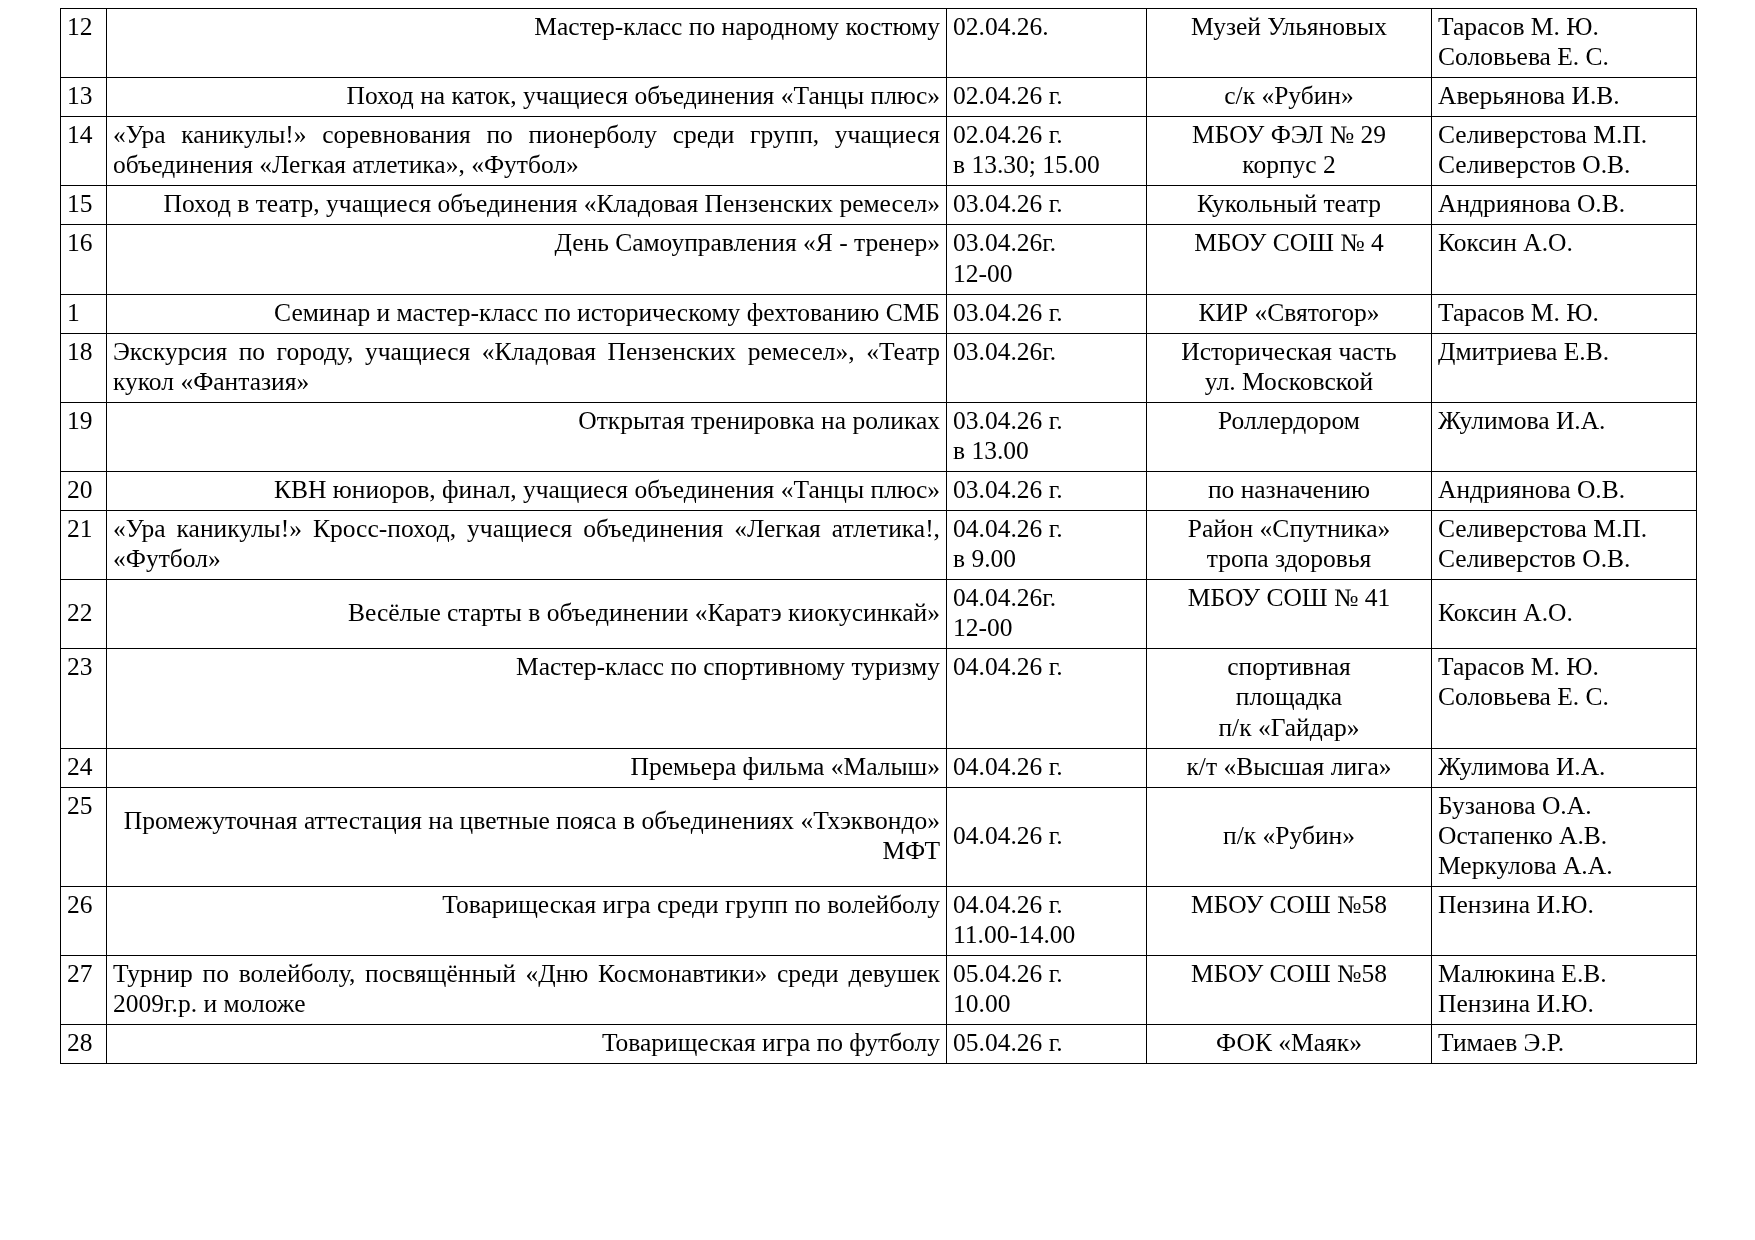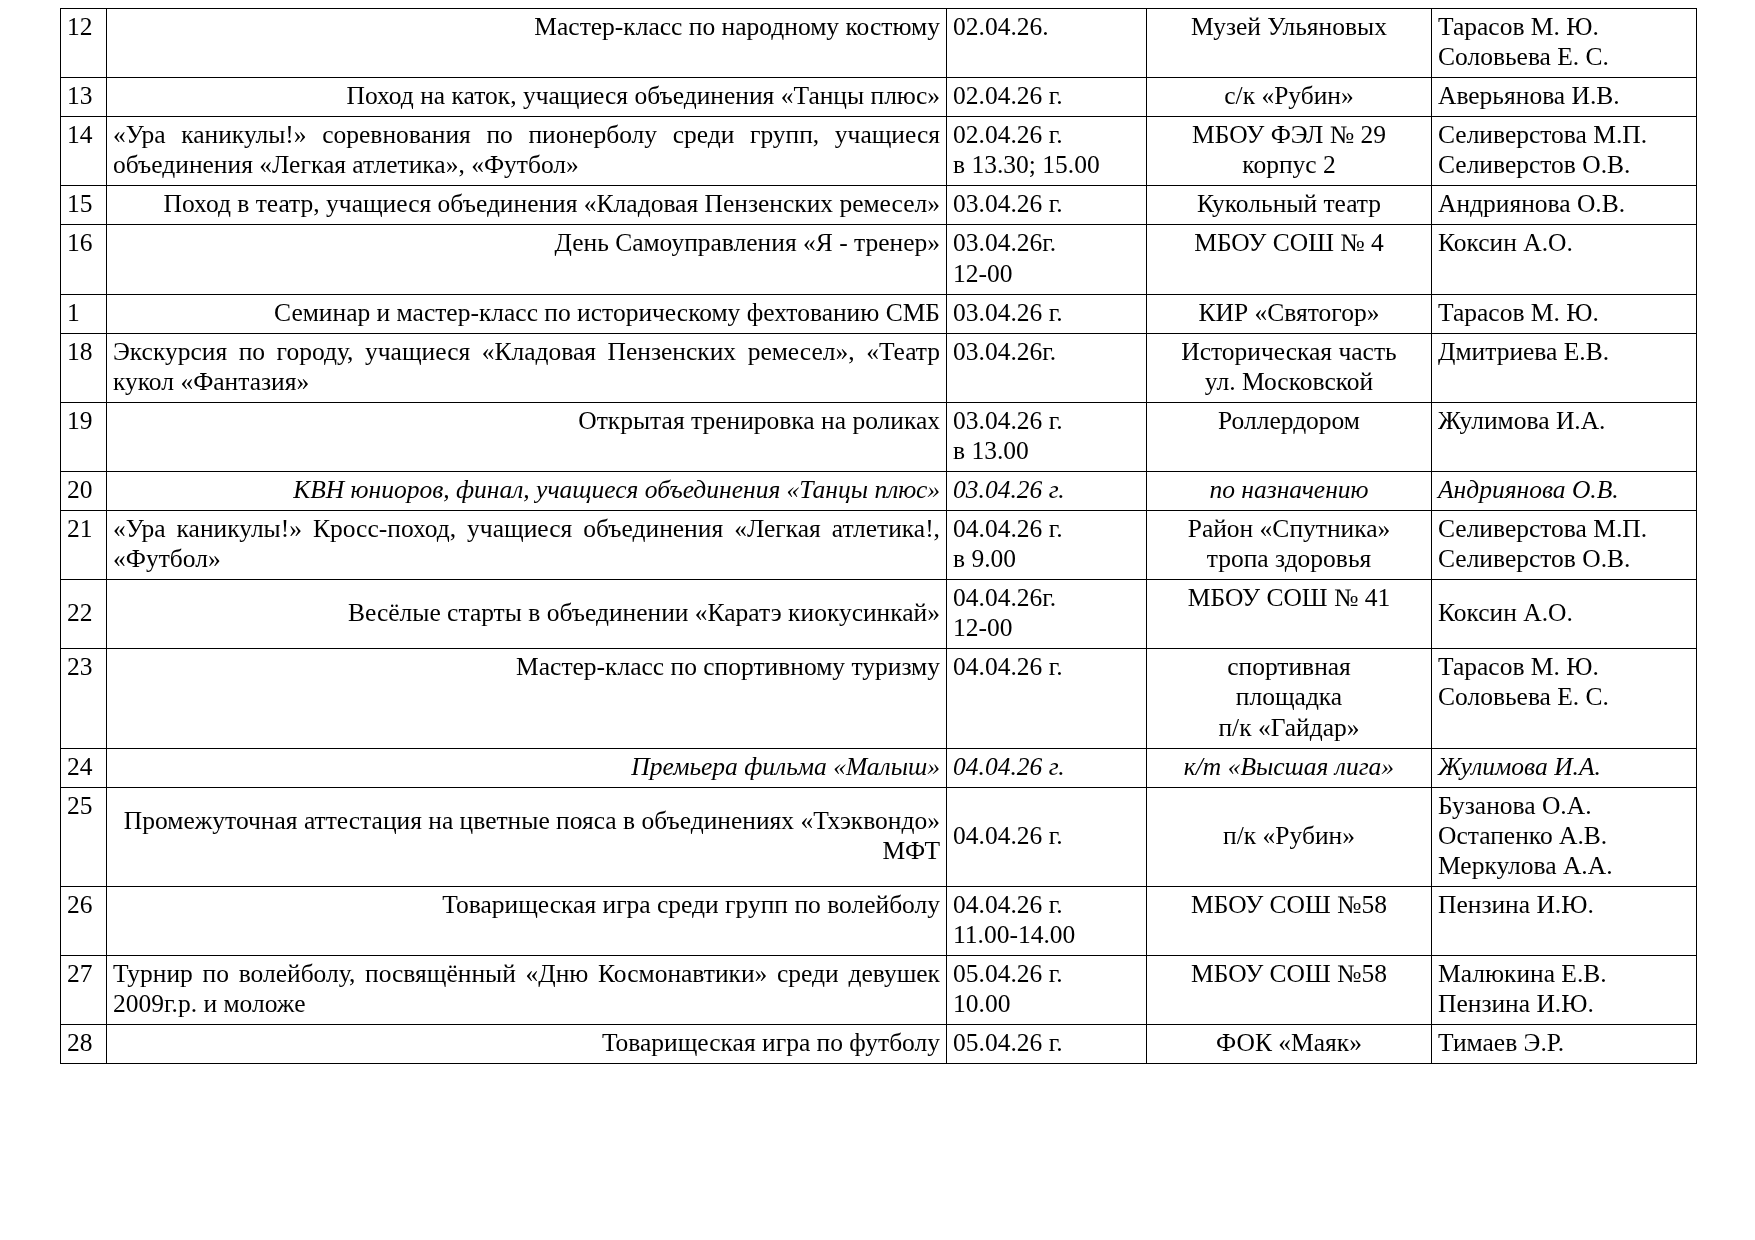--- a/index.html
+++ b/index.html
@@ -63,21 +63,21 @@
     text-align: center;
   }
   td.place.vmid { vertical-align: middle; }
   td.resp {
     text-align: left;
     padding-left: 8px;
     margin-top: 36px;
   }
   td.resp.vmid { vertical-align: middle; }
   .ln { display: block; }
-  .tall-pad { padding-top: 14px; padding-bottom: 16px; font-style: italic; }
+  .tall-pad { padding-top: 14px; padding-bottom: 16px; }
 </style>
 </head>
 <body>
 
 <div class="page">
   <table class="schedule">
     <colgroup>
       <col class="c-num">
       <col class="c-event">
       <col class="c-date">

